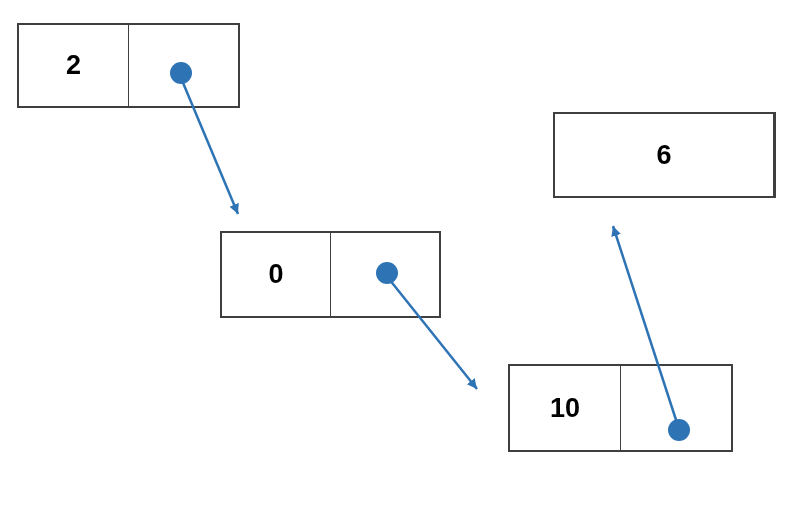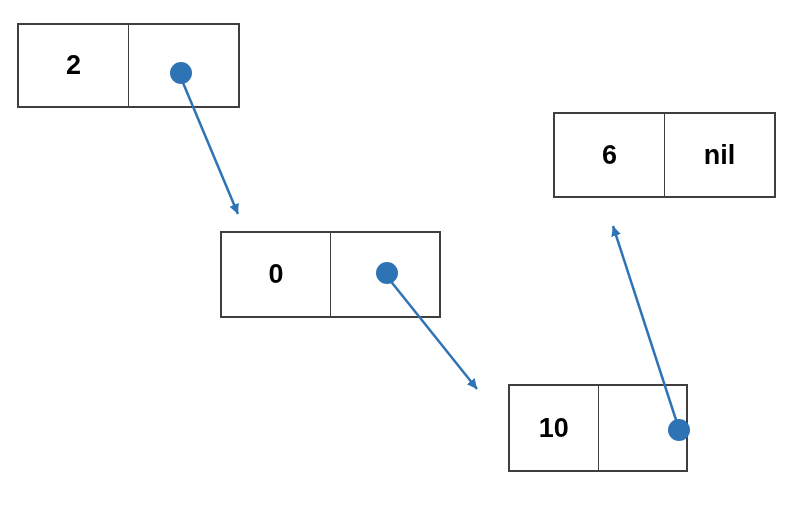--- a/index.html
+++ b/index.html
@@ -30,21 +30,21 @@
     font-weight: 700;
     font-size: 27px;
     color: #000000;
   }
   .cell.value {
     border-right: 1.5px solid #3F3F3F;
   }
   
   #node-1 { left: 17px;  top: 23px;  width: 223px; height: 85px; }
   #node-2 { left: 220px; top: 231px; width: 221px; height: 87px; }
-  #node-3 { left: 508px; top: 384px; width: 180px; height: 88px; justify-content: space-between; }
+  #node-3 { left: 508px; top: 364px; width: 225px; height: 88px; justify-content: space-between; }
   #node-4 { left: 553px; top: 112px; width: 223px; height: 86px; }
   svg.overlay {
     position: absolute;
     left: 0;
     top: 0;
     width: 807px;
     height: 505px;
     pointer-events: none;
   }
 </style>
@@ -63,21 +63,20 @@
     <div class="cell pointer"></div>
   </div>
 
   <div class="node" id="node-3">
     <div class="cell value">10</div>
     <div class="cell pointer"></div>
   </div>
 
   <div class="node" id="node-4">
     <div class="cell value">6</div>
-    <div class="cell pointer">nil</div>
   </div>
 
   <svg class="overlay" viewBox="0 0 807 505">
     <defs>
       <marker id="arrowhead" markerUnits="userSpaceOnUse" markerWidth="12" markerHeight="12" refX="10" refY="5" orient="auto">
         <path d="M0,0 L10,5 L0,10 Z" fill="#2E74B5"></path>
       </marker>
     </defs>
 
     <line x1="181" y1="78" x2="238" y2="214" stroke-width="2.5" marker-end="url(#arrowhead)" stroke="#2E74B5"></line>

